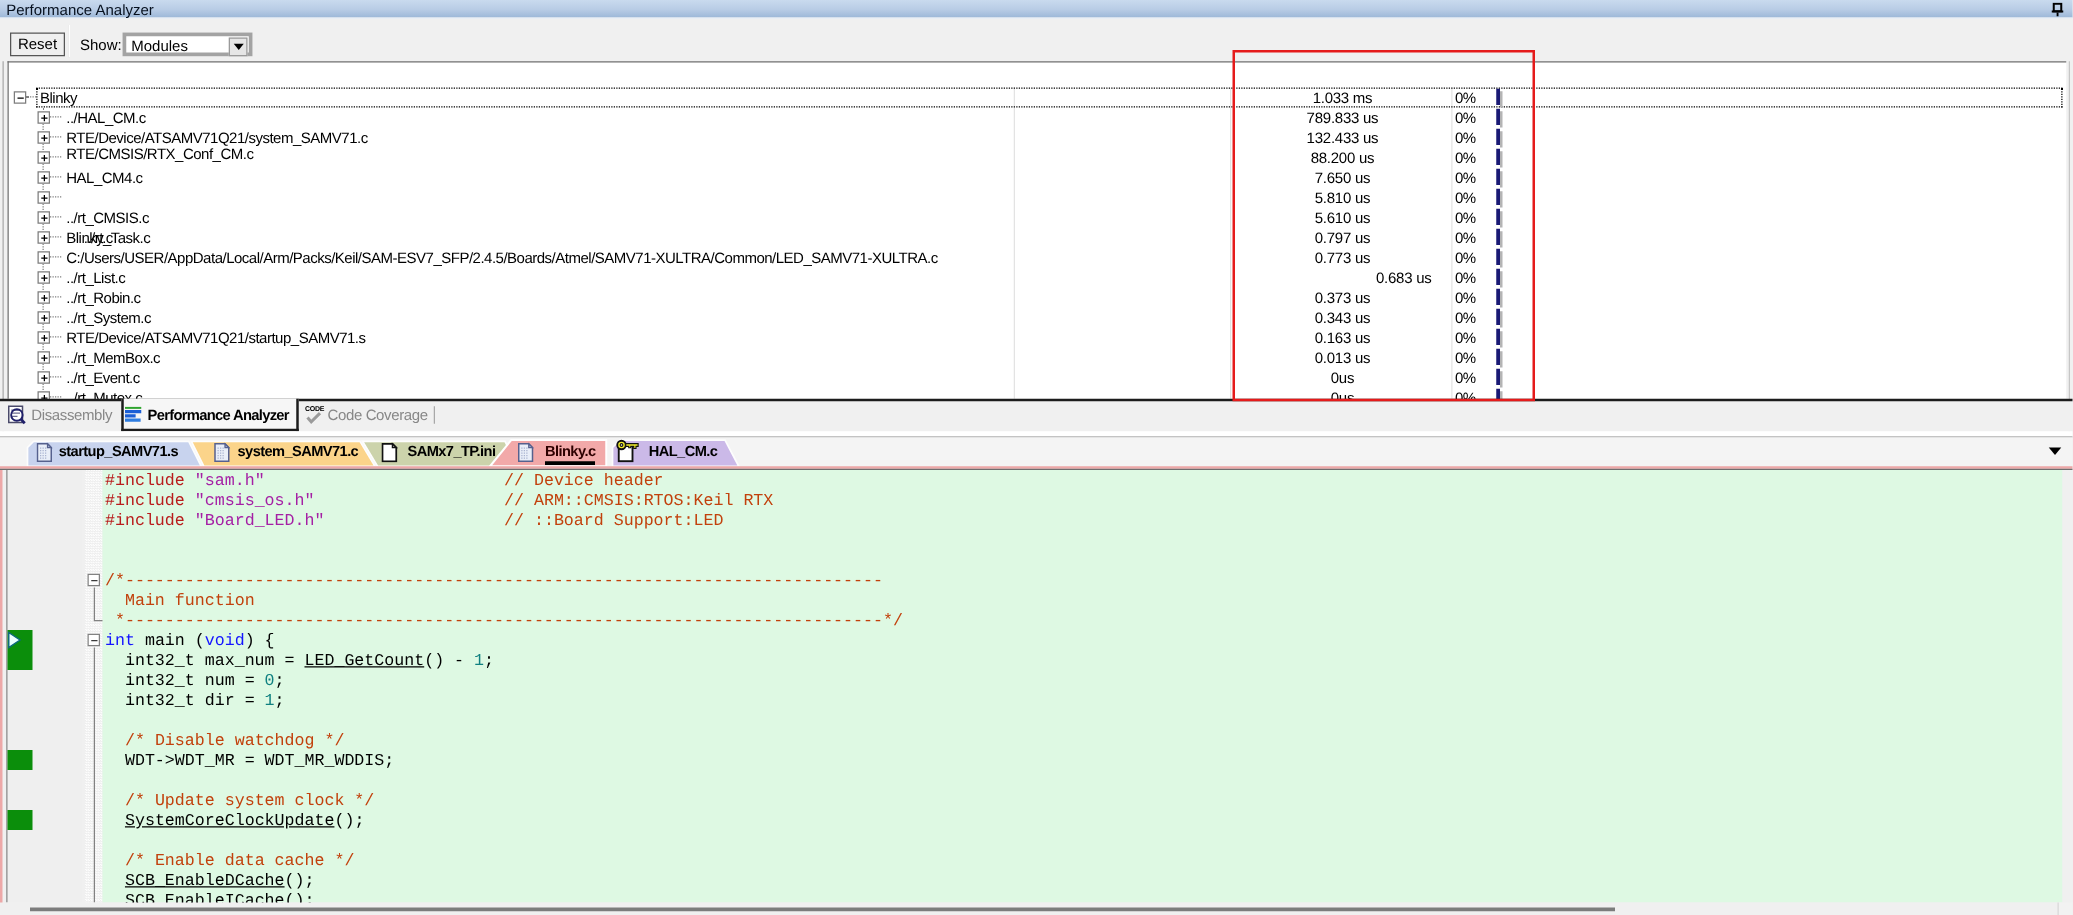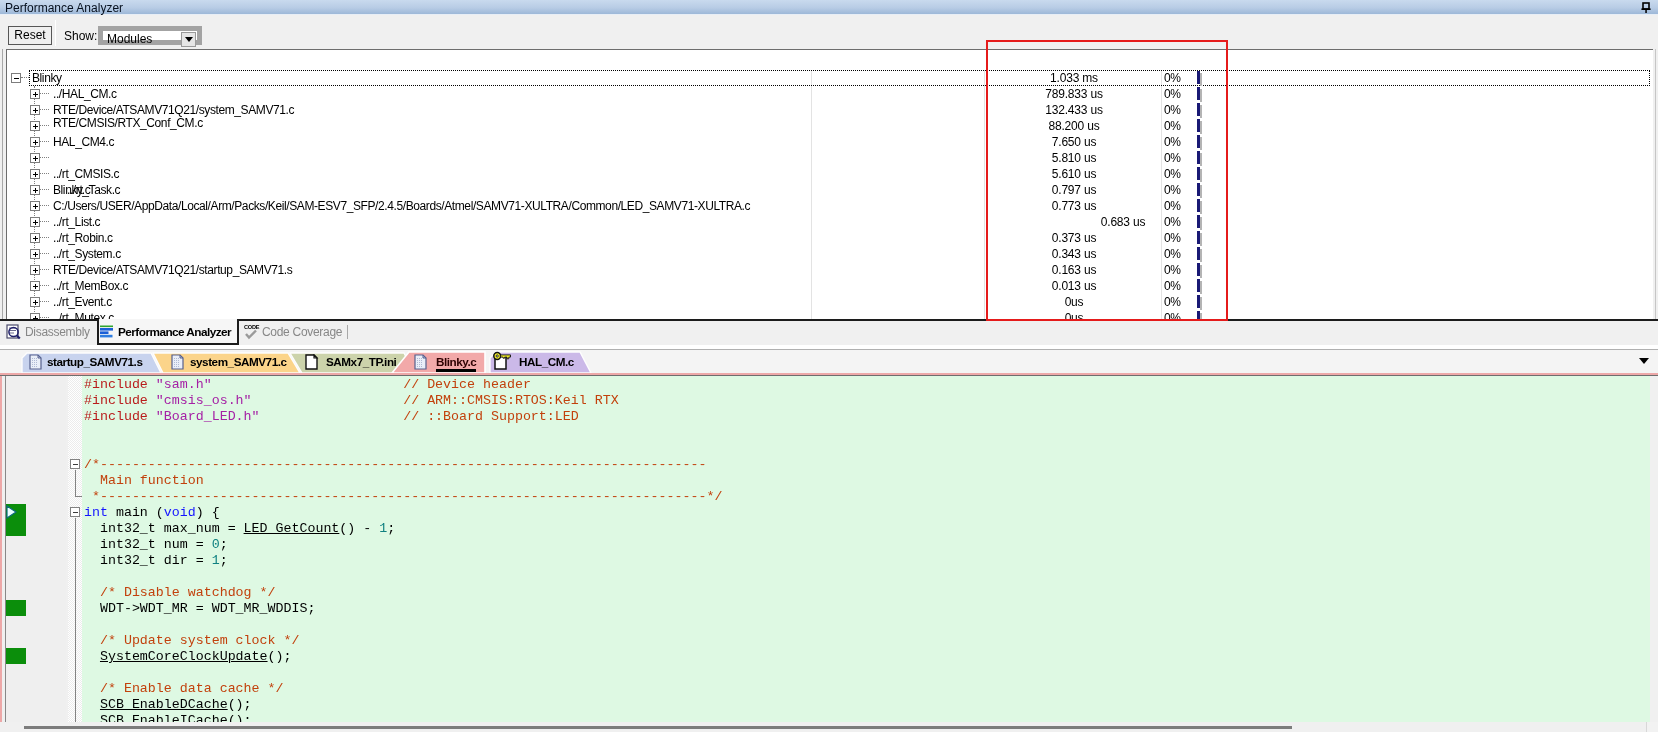--- a/index.html
+++ b/index.html
@@ -9,21 +9,21 @@
 #titlebar{position:absolute;left:0;top:0;width:1658px;height:15px;
   background:linear-gradient(180deg,#c9daee 0%,#b8cce5 55%,#9db8d8 100%);
   border-bottom:1px solid #e8eef6;}
 #titlebar .t{position:absolute;left:5px;top:1px;font-size:12px;color:#06101e;}
 
 #toolbar{position:absolute;left:0;top:16px;width:1658px;height:33px;background:#f0f0f0;}
 #resetbtn{position:absolute;left:8px;top:10px;width:44px;height:19px;background:#efefef;
   border:1px solid #565656;font-size:12px;color:#000;text-align:center;line-height:17px;}
 #tsep{position:absolute;left:55px;top:4px;width:1px;height:26px;background:#c6c6c6;border-right:1px solid #fff;}
 #showlbl{position:absolute;left:64px;top:13px;font-size:12px;color:#000;}
-#combo{position:absolute;left:98px;top:10px;width:104px;height:19px;background:#fff;border:5px solid #a3a3a3;}
+#combo{position:absolute;left:98px;top:10px;width:104px;height:19px;background:#fff;border:3px solid #a3a3a3;}
 #combo .cv{position:absolute;left:4px;top:1px;font-size:12px;color:#000;}
 #combo .cb{position:absolute;right:1px;top:1px;width:15px;height:15px;background:#e6e6e6;border:1px solid #9a9a9a;}
 #combo .ca{position:absolute;right:4px;top:6px;width:0;height:0;border-left:4px solid transparent;border-right:4px solid transparent;border-top:5px solid #000;}
 
 #table{position:absolute;left:6px;top:49px;width:1647px;height:270px;background:#fff;
   border-top:1px solid #6d6d6d;border-left:1px solid #6d6d6d;overflow:hidden;}
 #thead{position:absolute;left:0;top:0;width:1647px;height:20px;background:#f4f4f4;
   border-bottom:1px solid #9a9a9a;}
 #thead .ht{position:absolute;top:3px;font-size:12px;color:#000;letter-spacing:-0.4px;}
 .colsep{position:absolute;top:0;width:1px;background:#c9c9c9;height:20px;}

